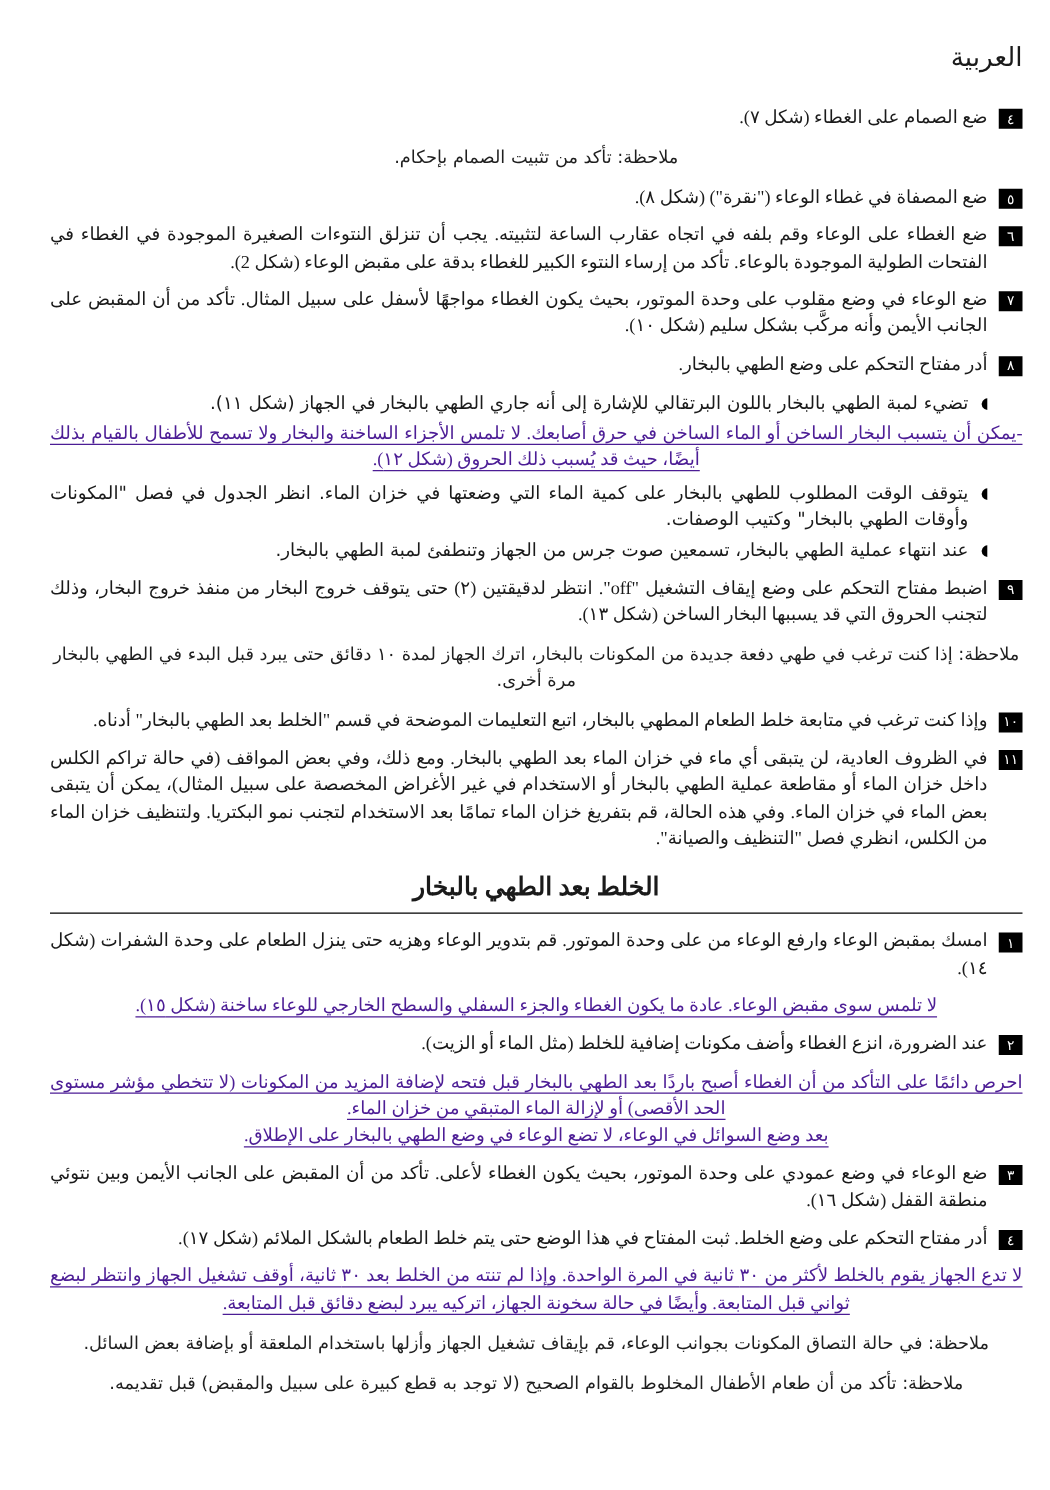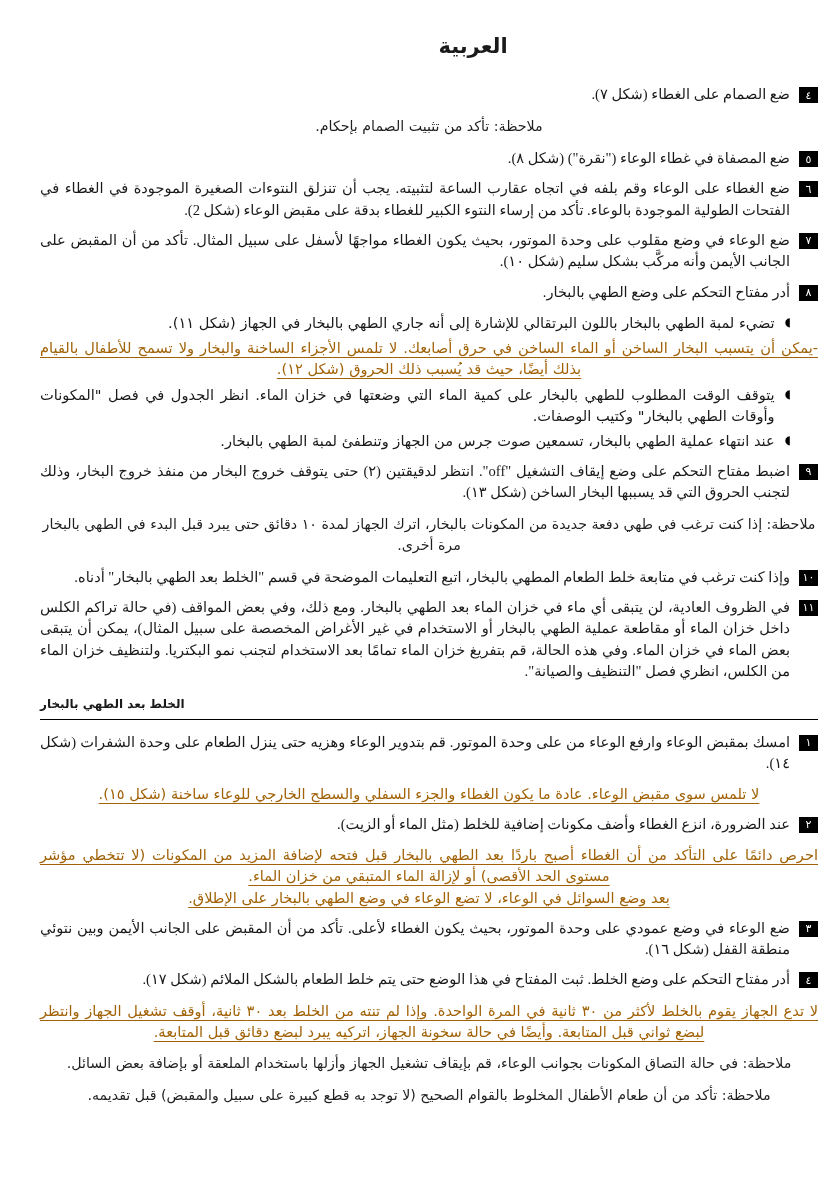--- a/index.html
+++ b/index.html
@@ -14,24 +14,24 @@
     width: 840px;
     height: 1192px;
     margin: 0 auto;
     background: #ffffff;
     overflow: hidden;
     box-sizing: border-box;
     padding: 34px 22px 20px 40px;
   }
   .lang-header {
     direction: rtl;
-    text-align: center;
+    text-align: right;
     padding-left: 88px;
     font-size: 21px;
-    font-weight: bold;
+    font-weight: normal;
     color: #1a1a1a;
     margin-bottom: 26px;
   }
   .content {
     direction: rtl;
     font-size: 14.6px;
     line-height: 1.46;
     color: #1a1a1a;
   }
   .step {
@@ -84,29 +84,31 @@
     flex: 1 1 auto;
     text-align: justify;
   }
   .warning {
     margin: 1px 0;
     text-align: justify;
     text-align-last: center;
     text-decoration: underline;
     text-underline-offset: 4px;
     text-decoration-thickness: 1.2px;
-    color: #a16207;
+    color: #4c1d95;
+    font-family: Liberation Serif, serif;
   }
   .heading {
     margin: 14px 0 0 0;
     padding-bottom: 5px;
     border-bottom: 1.6px solid #000000;
     font-weight: bold;
-    font-size: 12px;
-    text-align: left;
+    font-size: 20px;
+    text-align: center;
+    font-family: Liberation Serif, serif;
   }
   .heading + .step { margin-top: 12px; }
 </style>
 </head>
 <body>
 
 <div class="page">
   <div class="lang-header">العربية</div>
   <div class="content" id="content">
       <div class="step">

